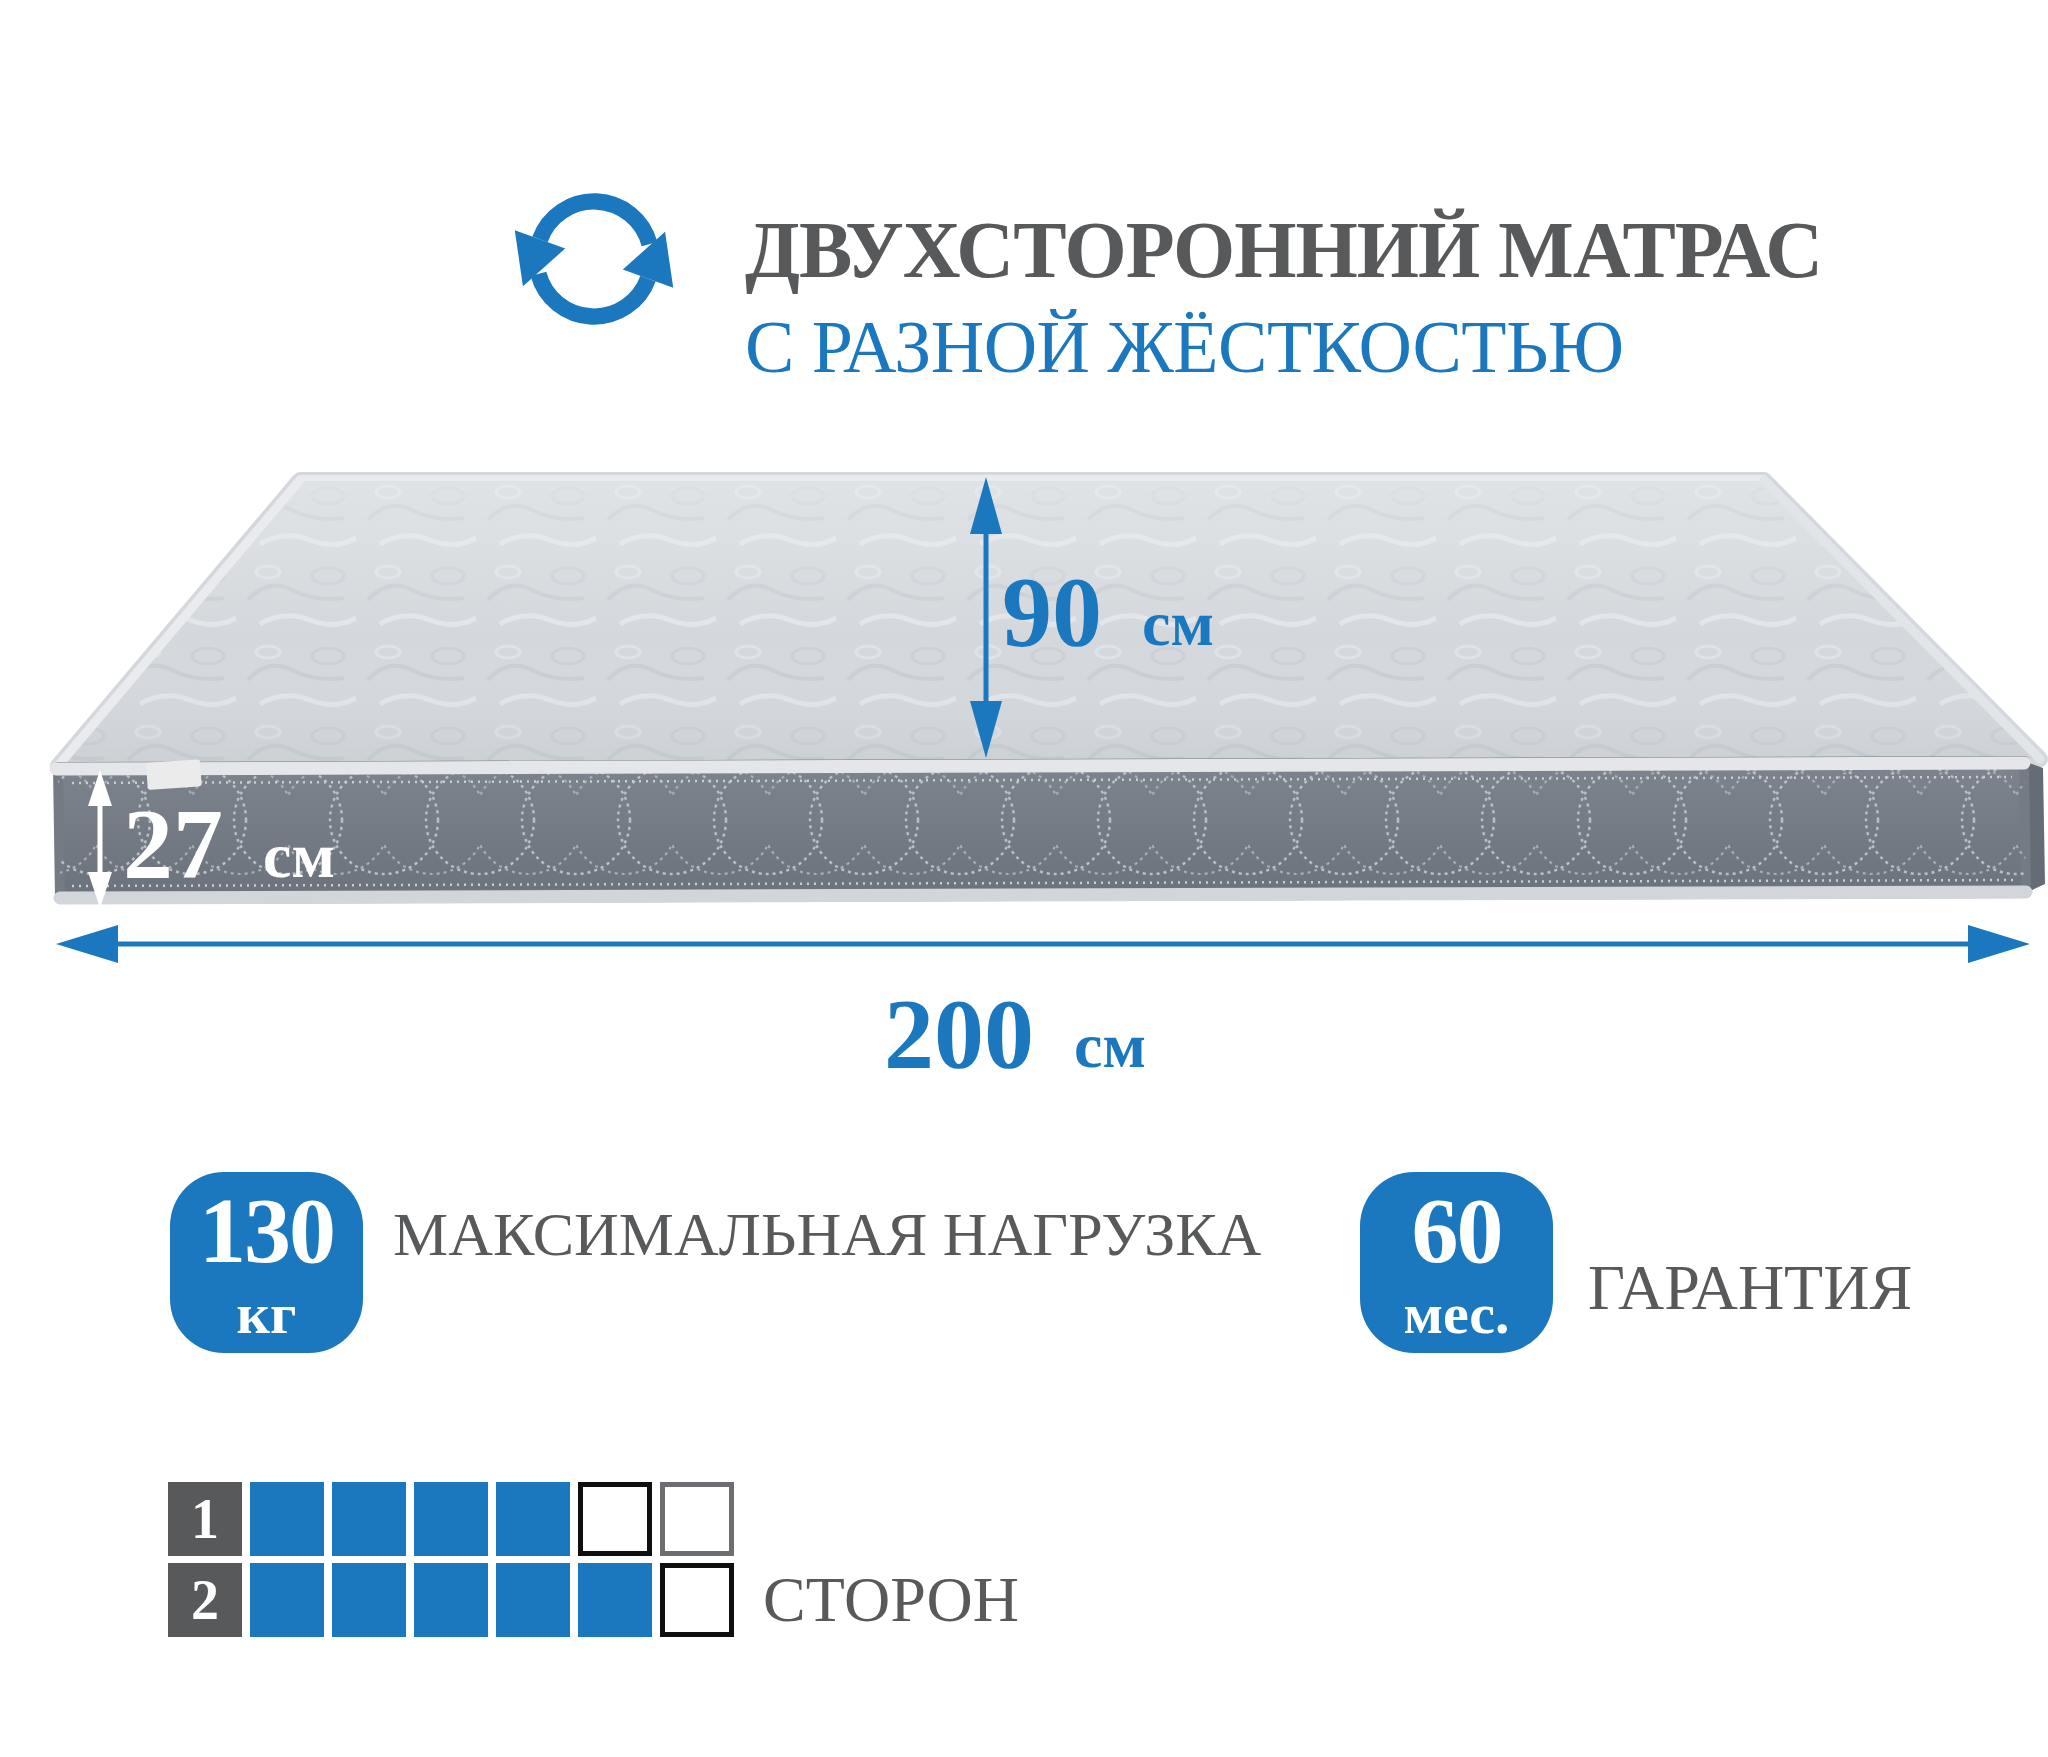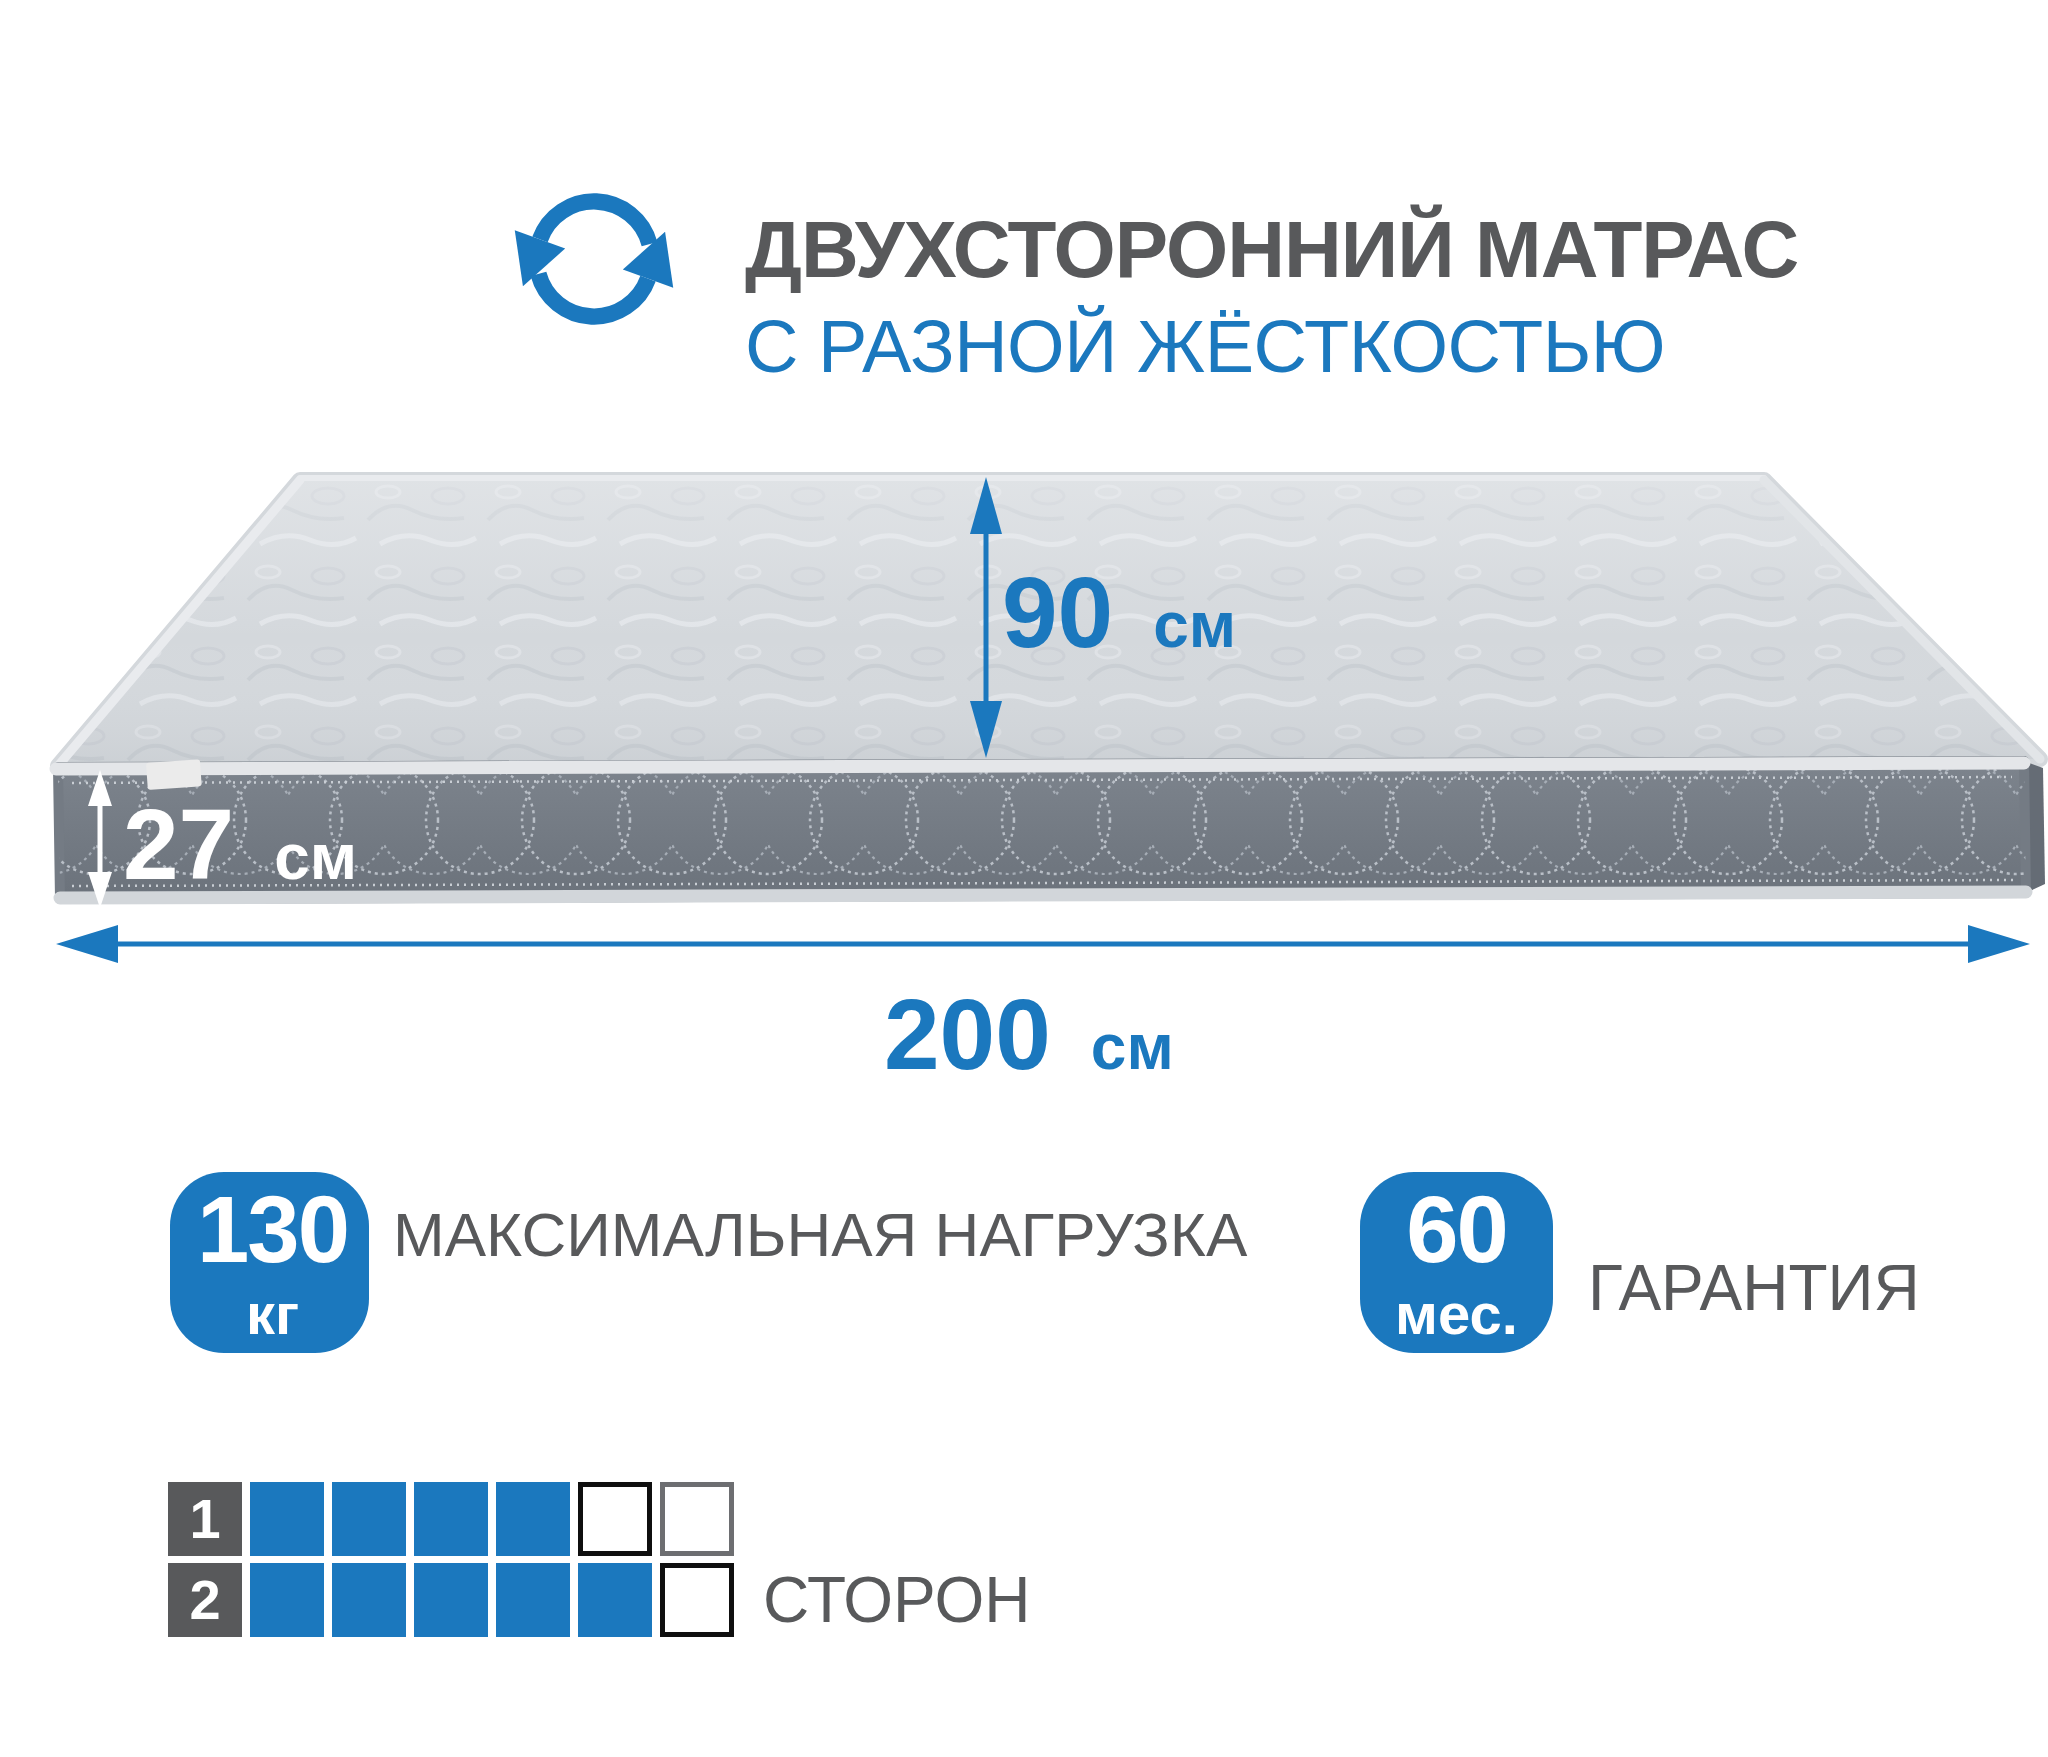--- a/index.html
+++ b/index.html
@@ -2,21 +2,21 @@
 <html style="--accent: #1b78be; --gray: #58595b;"><head>
 <meta charset="utf-8">
 <style>
   :root{
     --accent:#1b78be;
     --gray:#58595b;
   }
   html,body{margin:0;padding:0;background:#fff;}
   .stage{
     position:relative;width:2048px;height:1757px;overflow:hidden;background:#fff;
-    font-family:Liberation Sans, sans-serif;
+    font-family:Liberation Serif, serif;
   }
   
   #rotate-icon{position:absolute;left:503px;top:168px;width:182px;height:182px;}
   #title{position:absolute;left:745px;top:210px;font-size:80px;font-weight:700;
          color:var(--gray);letter-spacing:-1px;line-height:1;white-space:nowrap;}
   #subtitle{position:absolute;left:745px;top:310px;font-size:74px;font-weight:400;
          color:var(--accent);letter-spacing:-0.5px;line-height:1;white-space:nowrap;}
   
   #scene{position:absolute;left:0;top:0;width:2048px;height:1757px;}
   
@@ -26,21 +26,21 @@
   .dim .unit{font-size:64px;margin-left:40px;}
   #dim-width{left:1002px;top:562px;}
   #dim-thickness{left:123px;top:794px;color:#ffffff;}
   #dim-length{left:884px;top:984px;}
   
   .badge{position:absolute;width:193px;height:181px;border-radius:54px;
          background:var(--accent);color:#fff;display:flex;flex-direction:column;
          align-items:center;justify-content:center;line-height:1;}
   .badge .b-val{font-size:94px;font-weight:700;letter-spacing:-2px;}
   .badge .b-unit{font-size:58px;font-weight:700;margin-top:8px;}
-  #badge-load{left:170px;top:1172px;padding-left:6px;}
+  #badge-load{left:170px;top:1172px;}
   #badge-warranty{left:1360px;top:1172px;}
   .badge-text{position:absolute;color:var(--gray);font-size:62px;line-height:77px;
          font-weight:400;white-space:nowrap;}
   #load-text{left:393px;top:1196px;}
   #warranty-text{left:1588px;top:1256px;line-height:64px;font-size:64px;text-align:right;}
   
   #firmness{position:absolute;left:168px;top:1482px;}
   .f-row{display:flex;gap:8px;margin-bottom:7px;}
   .f-num,.f-cell{width:74px;height:74px;box-sizing:border-box;flex:0 0 auto;}
   .f-num{background:var(--gray);color:#fff;font-size:56px;font-weight:700;

